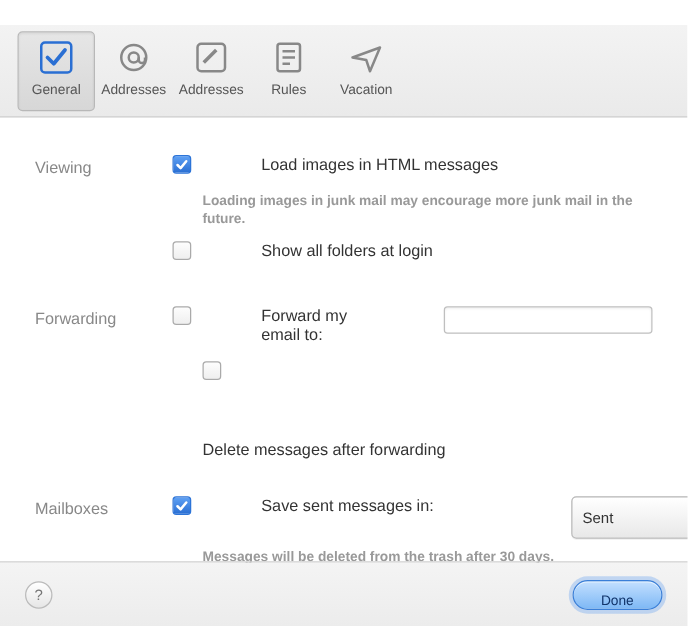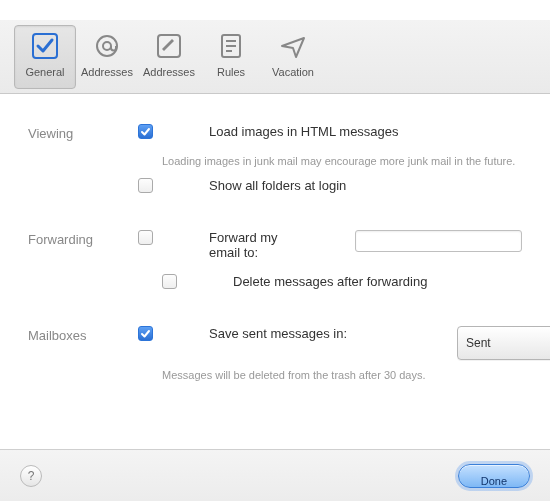--- a/index.html
+++ b/index.html
@@ -76,20 +76,21 @@
     gap: 48px;
   }
   .row.indent {
     padding-left: 24px;
   }
   .hint {
     font-size: 11px;
     color: #999;
     margin: 0 0 10px 24px;
     line-height: 1.3;
+    font-weight: bold;
   }
   .cb {
     width: 15px;
     height: 15px;
     border: 1px solid #aaa;
     border-radius: 3px;
     background: linear-gradient(#fdfdfd,#efefef);
     margin-right: 8px;
     flex-shrink: 0;
     display: flex;
@@ -278,21 +279,21 @@
   <div class="section">
     <div class="section-label">Forwarding</div>
     <div class="section-body">
       <div class="row">
         <div class="cb">
           
         </div>
         <span class="row-label">Forward my email to:</span>
         <input type="text" class="text-field" value="" style="">
       </div>
-      <div class="row indent" style="margin-top:14px;">
+      <div class="row indent" style="margin-top:14px;flex-direction:column;">
         <div class="cb">
           
         </div>
         <span class="row-label">Delete messages after forwarding</span>
       </div>
     </div>
   </div>
 
   <div class="section" style="margin-bottom:10px;">
     <div class="section-label">Mailboxes</div>

